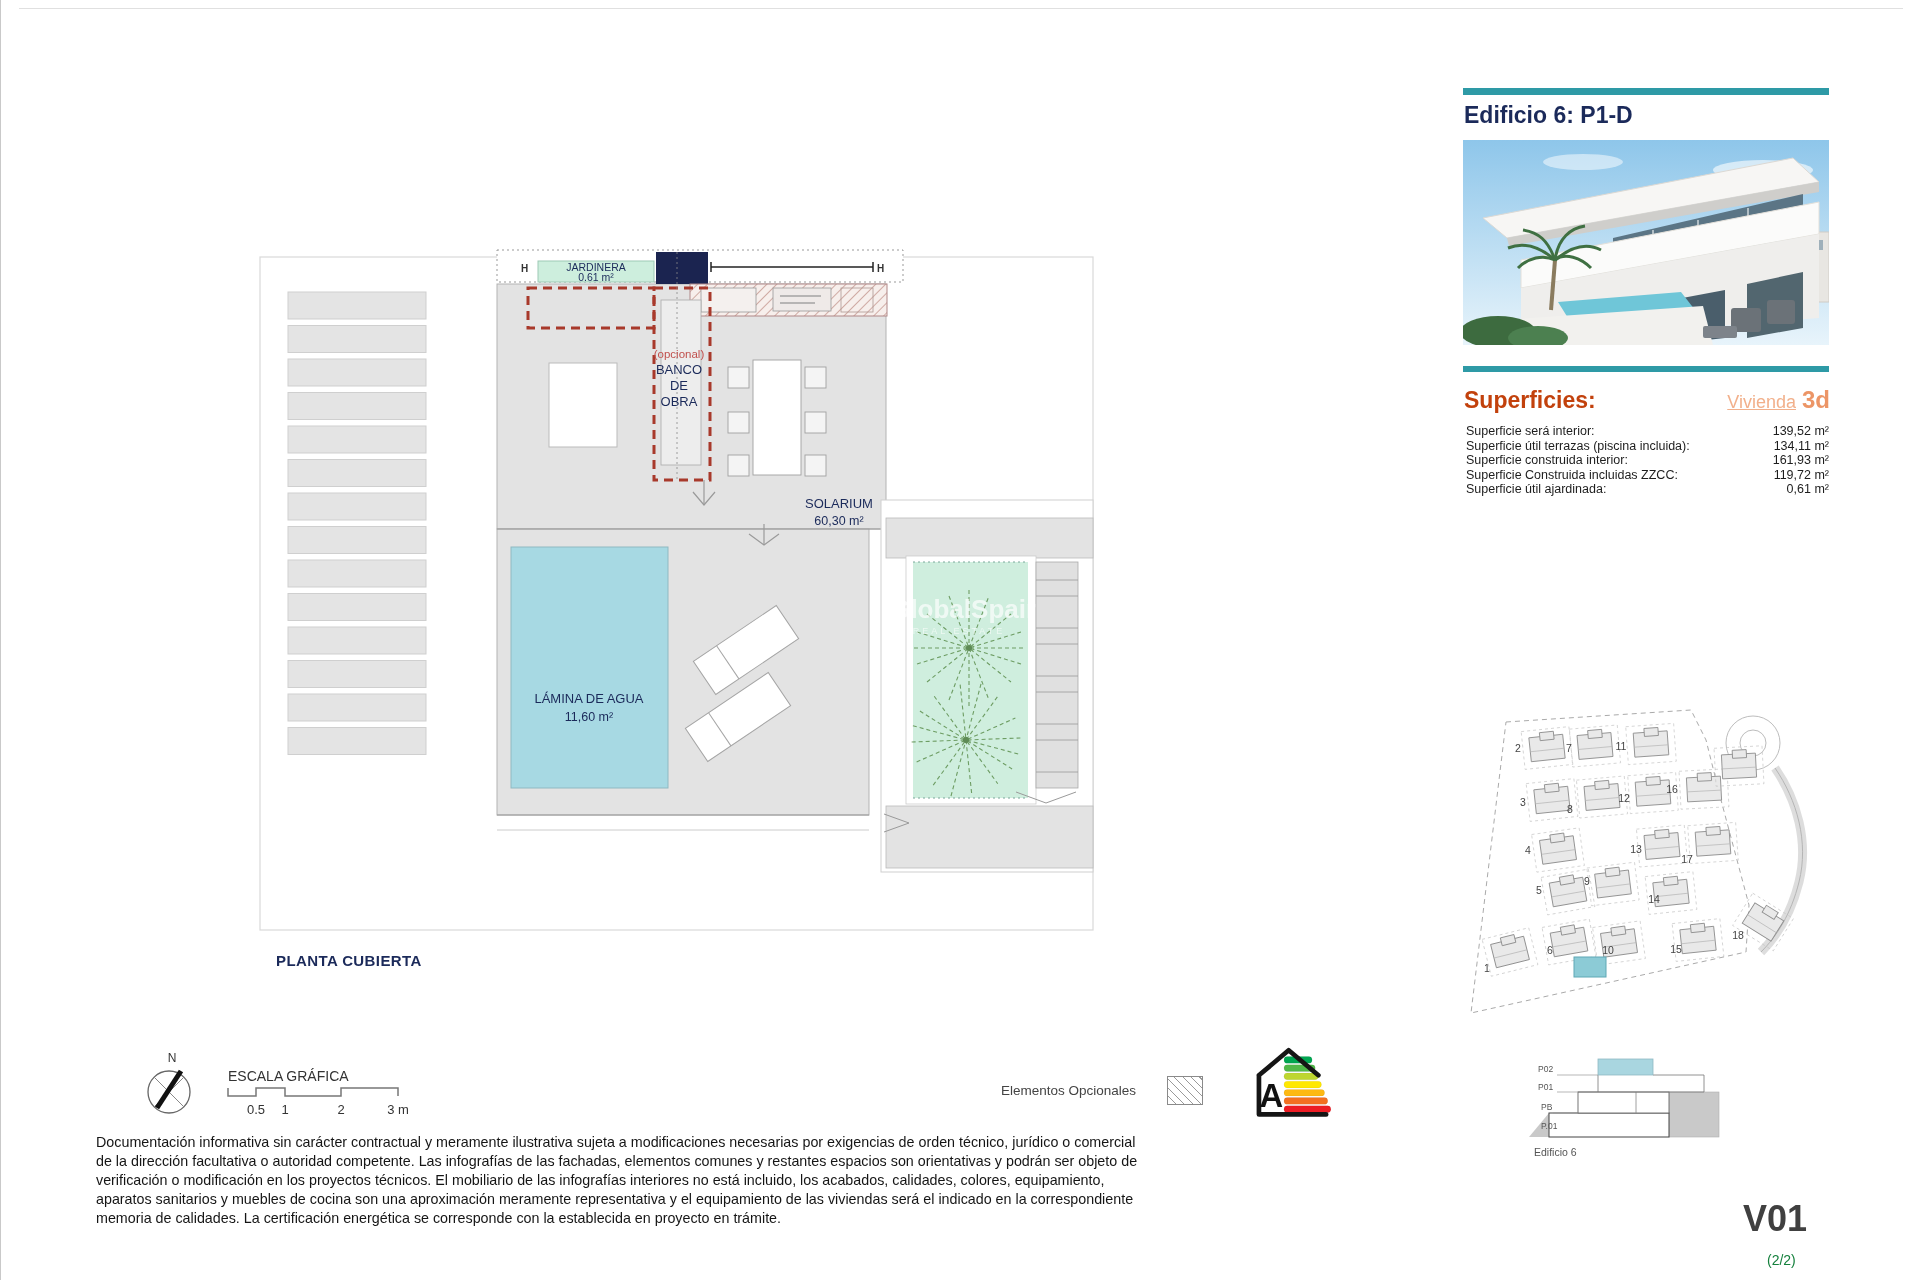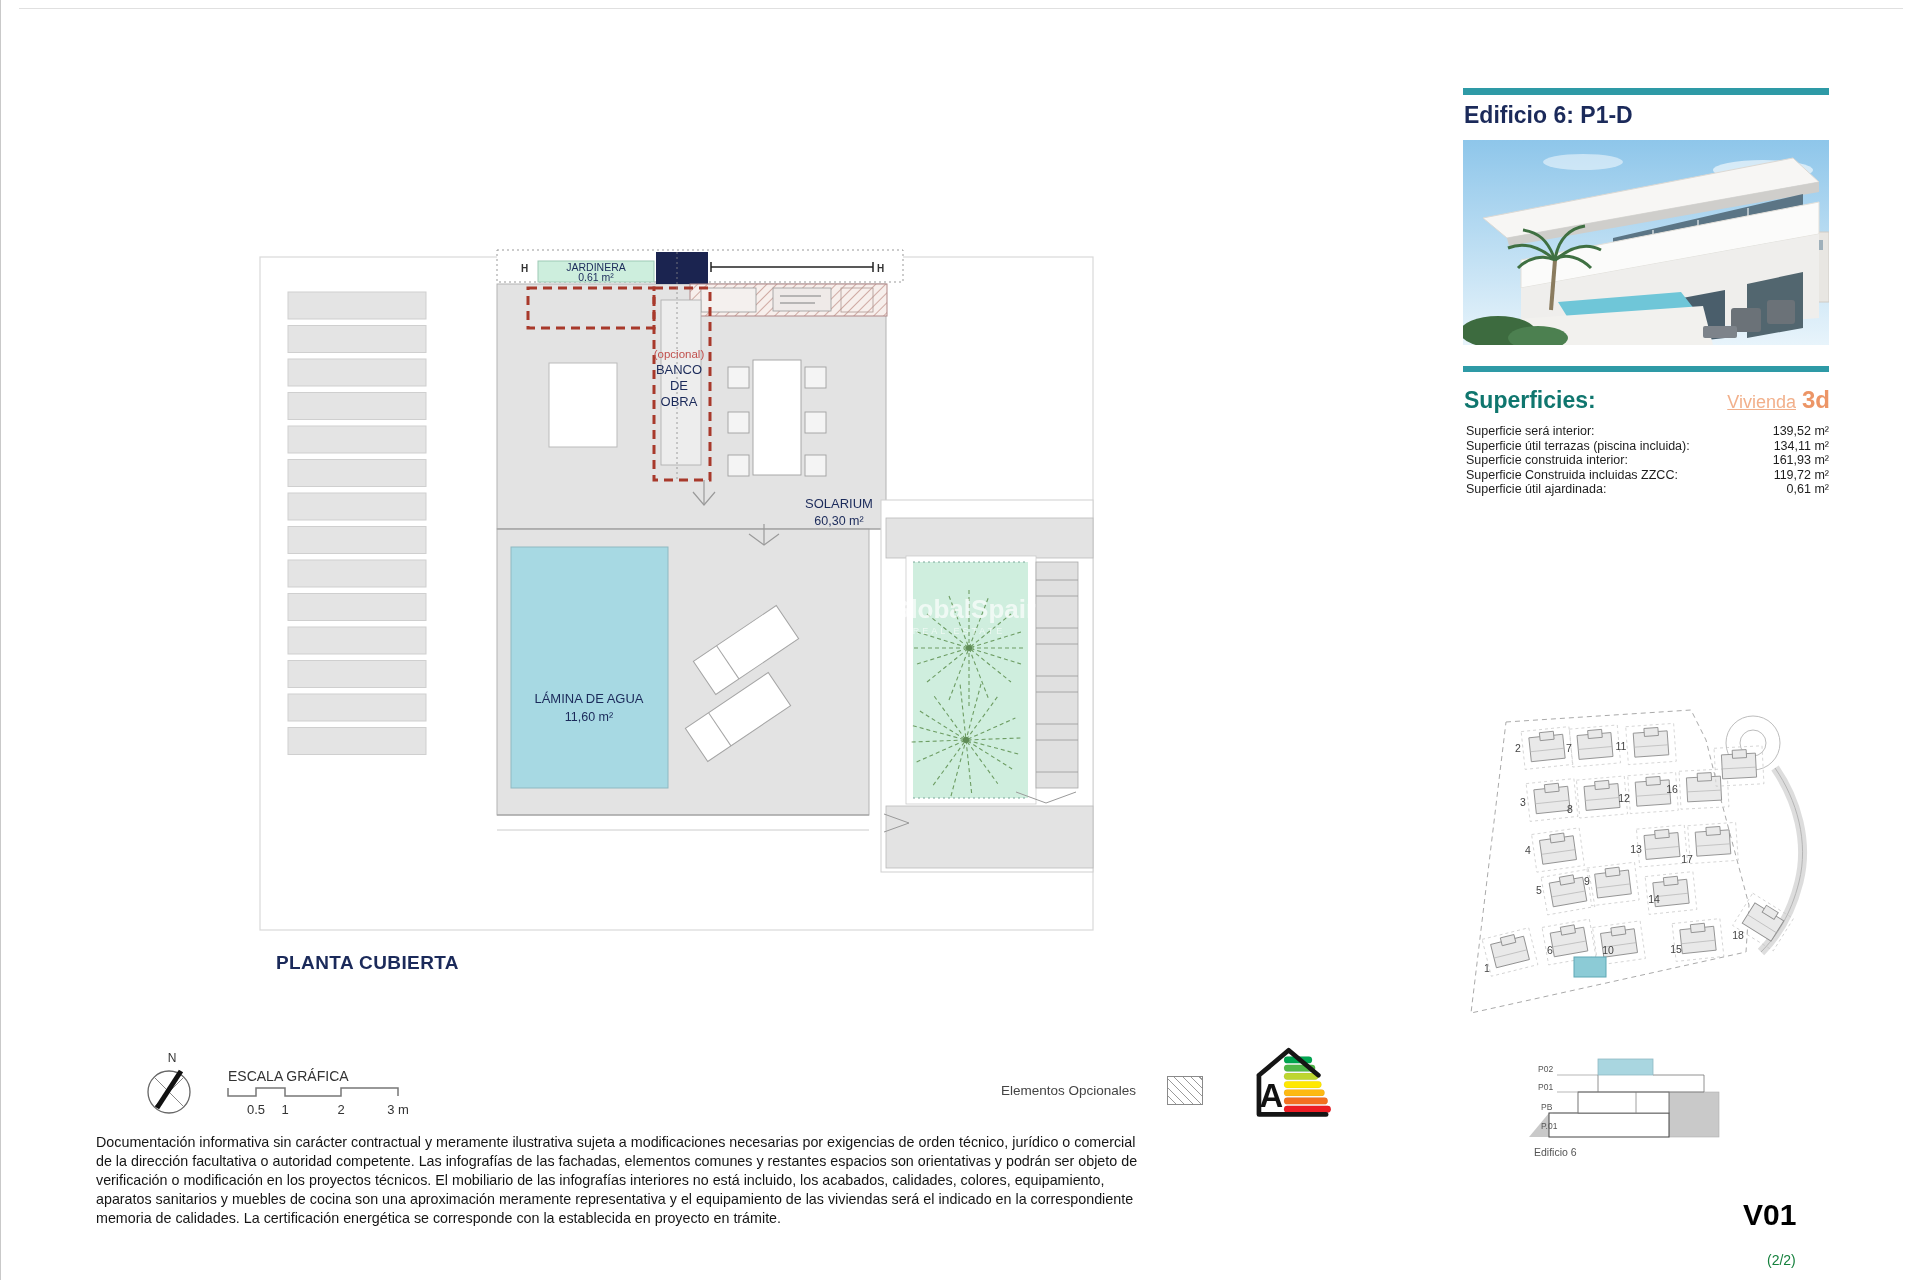--- a/index.html
+++ b/index.html
@@ -1,34 +1,34 @@
 <!DOCTYPE html>
 <html><head>
 <meta charset="utf-8">
 <style>
   html,body{margin:0;padding:0;background:#ffffff;}
   .page{position:relative;width:1920px;height:1280px;background:#fff;overflow:hidden;
         font-family:"Liberation Sans", sans-serif;border-left:1px solid #c9c9c9;}
   .abs{position:absolute;}
   .panel-title{font-size:23px;font-weight:bold;color:#1b2a5a;}
-  .sup-title{font-size:23px;font-weight:bold;color:#0f766e;}
+  .sup-title{font-size:23px;font-weight:bold;color:#c2410c;}
   .viv-label{font-size:18px;color:#f2b08b;text-decoration:underline;}
   .viv-value{font-size:24px;font-weight:800;color:#ec9566;margin-left:6px;}
   .sup-row{display:flex;justify-content:space-between;font-size:12.5px;color:#1d1d1d;line-height:14.6px;}
   .dec-title{font-size:21px;font-weight:bold;color:#1b2440;}
   .dec-label{font-size:12.5px;color:#1d1d1d;line-height:15px;}
   .dec-vals{position:absolute;right:0;top:12px;text-align:right;font-size:12.5px;color:#1d1d1d;line-height:15px;}
   .teal-bar{background:#2e9aa6;}
   .disc{font-size:14.3px;line-height:1.33;color:#151515;}
-  .planta{font-size:19px;font-weight:bold;color:#1b2a5a;letter-spacing:.4px;}
+  .planta{font-size:15px;font-weight:bold;color:#1b2a5a;letter-spacing:.4px;}
   .escala{font-size:14px;color:#333;}
   .opc-label{font-size:13.5px;color:#444;}
   .hatch-swatch{width:34px;height:27px;border:1px solid #8a8a8a;
       background:repeating-linear-gradient(45deg,#ffffff 0 5px,#9a9a9a 5px 6px);}
-  .v01{font-size:30px;font-weight:800;color:#000000;}
+  .v01{font-size:36px;font-weight:800;color:#404040;}
   .pagenum{font-size:14px;color:#15803d;}
   .topline{position:absolute;left:18px;top:8px;width:1884px;height:0;border-top:1px solid #e0e0e0;}
   svg text{font-family:"Liberation Sans", sans-serif;}
 </style>
 </head>
 <body>
 
 <div class="page">
   <div class="topline"></div>
 

